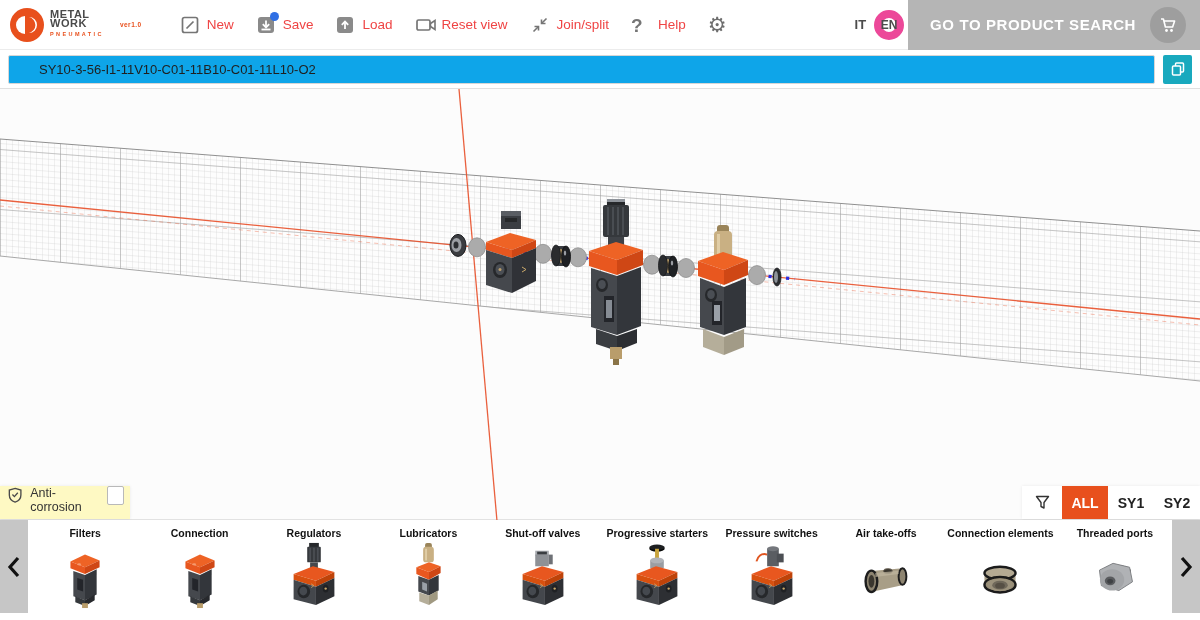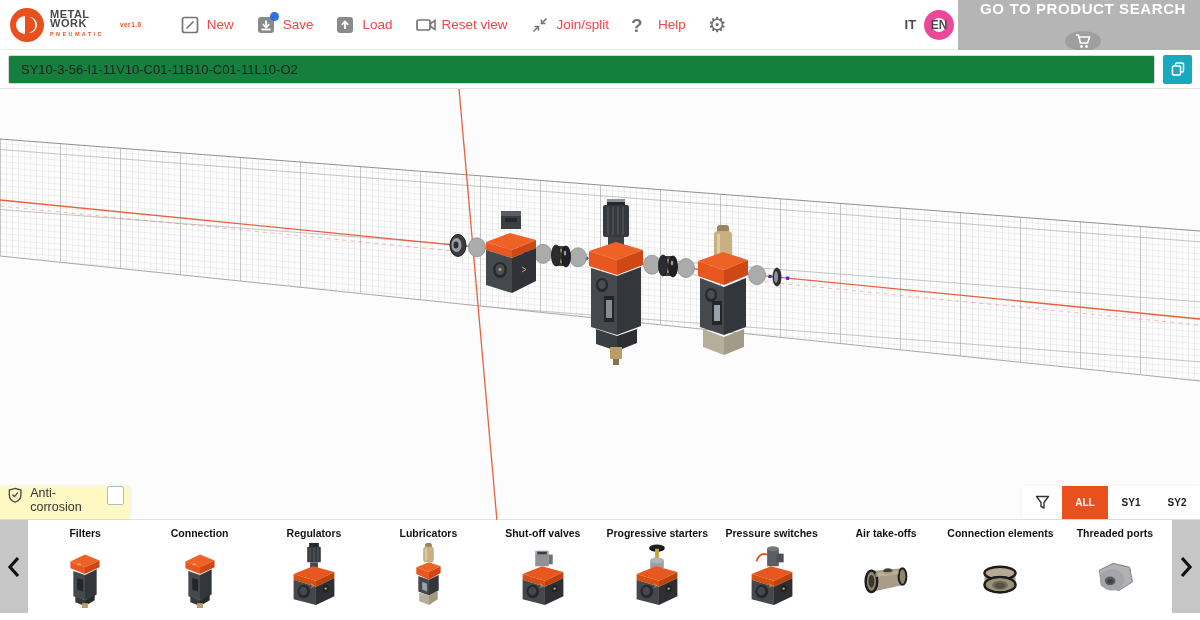--- a/index.html
+++ b/index.html
@@ -26,48 +26,48 @@
   .badge-dot { position:absolute; width:9px; height:9px; border-radius:50%; background:#2f6fe4;
     right:-3px; top:-3px; }
   .icon-wrap { position:relative; width:20px; height:20px; }
   .gear { font-size:21px; color:#6e6e6e; line-height:20px; }
   .header-right { margin-left:auto; display:flex; align-items:center; height:50px; }
   .lang-it { font-size:13px; color:#4c4c4c; font-weight:600; margin-right:8px; }
   .lang-en { width:30px; height:30px; border:8px solid #ec4899; border-radius:50%;
     display:flex; align-items:center; justify-content:center; font-size:12px; font-weight:600;
     color:#4c4c4c; margin-right:4px; }
   .goto-search { height:50px; background:#b5b5b5; color:#fff; display:flex; align-items:center;
-    gap:14px; padding:0 14px 0 22px; font-size:15px; font-weight:700; letter-spacing:.6px; cursor:pointer;flex-direction:column; }
+    gap:14px; padding:0 14px 0 22px; font-size:15px; font-weight:700; letter-spacing:.6px; cursor:pointer; }
   .cart-circle { width:36px; height:36px; border-radius:50%; background:#9e9e9e;
     display:flex; align-items:center; justify-content:center; }
 
   
   .codebar { position:absolute; left:0; top:50px; width:1200px; height:38px; background:#fff;
     display:flex; align-items:center; padding:0 8px; gap:8px; }
-  .code-field { flex:1; height:29px; background:#15803d; border:1px solid #d6d6d6; border-radius:2px;
-    font-size:13px; color:#1f1f1f; display:flex; align-items:center; padding-left:12px; }
+  .code-field { flex:1; height:29px; background:#0ea5e9; border:1px solid #d6d6d6; border-radius:2px;
+    font-size:13px; color:#1f1f1f; display:flex; align-items:center; padding-left:30px; }
   .copy-btn { width:29px; height:29px; background:#19a9be; border:none; border-radius:2px;
     display:flex; align-items:center; justify-content:center; cursor:pointer; }
 
   
   .viewport { position:absolute; left:0; top:88px; width:1200px; height:432px;
     background:#fcfcfc; border-top:1px solid #e0e0e0; border-bottom:1px solid #e2e2e2; }
   .viewport > svg { position:absolute; inset:0; }
 
   .anticorr { position:absolute; left:0; bottom:0; height:33px; width:130px; background:#fef9c3;
     display:flex; gap:8px; padding:0 6px 0 8px; box-shadow:0 0 3px rgba(0,0,0,.08); }
   .anticorr .lbl { font-size:12.5px; color:#333; }
   .anticorr .box { width:19px; height:19px; background:#fff; border:1px solid #b9b9b9;
     border-radius:2px; margin-left:auto; cursor:pointer; }
 
   .series-panel { position:absolute; right:0; bottom:0; height:33px; background:#fff;
     display:flex; align-items:stretch; box-shadow:0 0 3px rgba(0,0,0,.08); }
   .funnel-btn { width:40px; display:flex; align-items:center; justify-content:center; cursor:pointer; }
   .tab { min-width:46px; display:flex; align-items:center; justify-content:center;
-    font-size:10px; font-weight:700; color:#222; cursor:pointer; padding:0 4px; }
+    font-size:14px; font-weight:700; color:#222; cursor:pointer; padding:0 4px; }
   .tab.active { background:#e8501d; color:#fff; }
 
   
   .carousel { position:absolute; left:0; top:520px; width:1200px; height:100px; background:#fff; }
   .car-arrow { position:absolute; top:0; width:28px; height:93px; background:#c6c6c6;
     display:flex; align-items:center; justify-content:center; cursor:pointer; }
   .car-arrow.left { left:0; } .car-arrow.right { right:0; }
   .car-items { position:absolute; left:28px; right:28px; top:0; height:93px; display:flex; }
   .car-item { flex:1; display:flex; flex-direction:column; align-items:center; cursor:pointer; }
   .car-item .lbl { font-size:10.5px; font-weight:700; color:#111; margin-top:7px; white-space:nowrap; }

